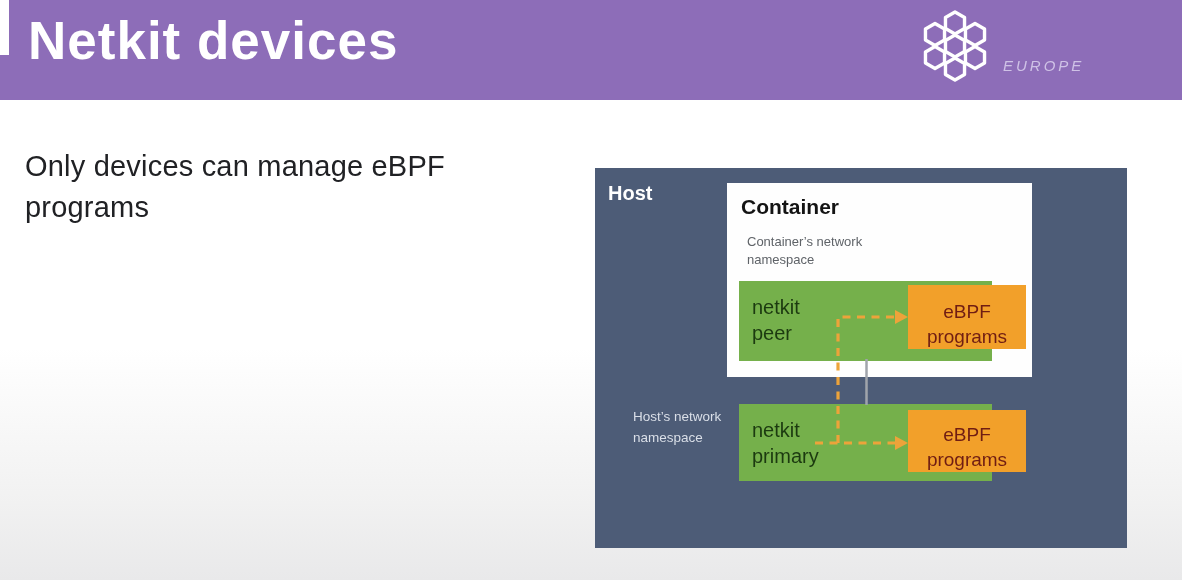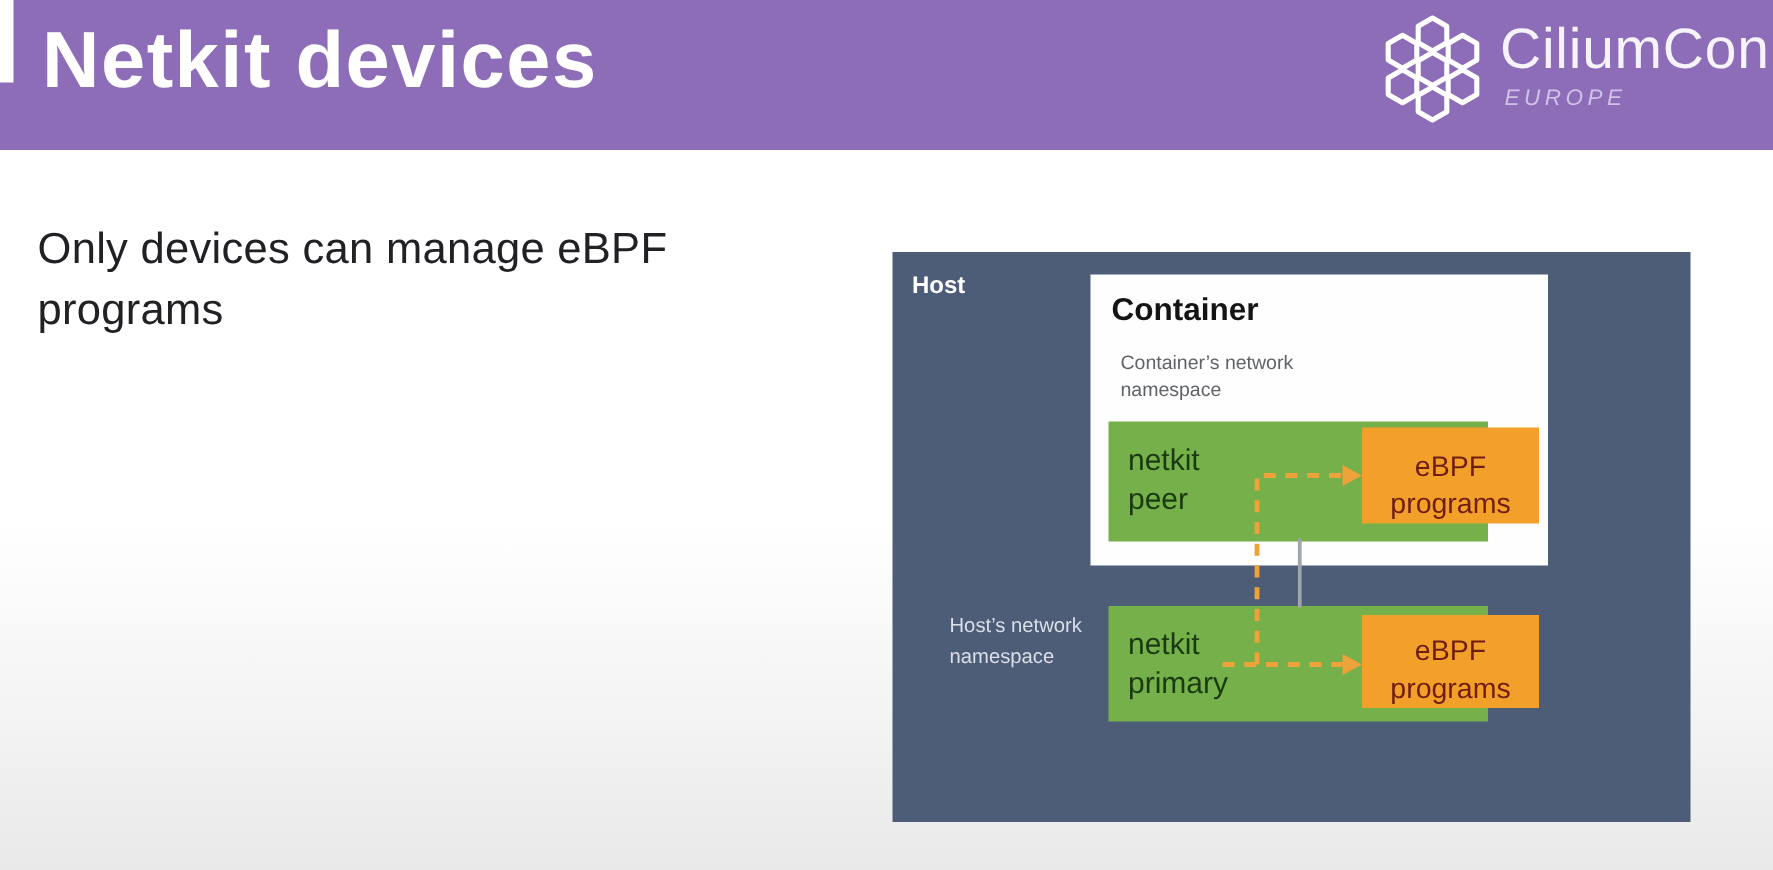--- a/index.html
+++ b/index.html
@@ -42,21 +42,21 @@
     position:absolute;left:25px;top:146px;width:500px;
     font-size:29px;font-weight:400;color:#202124;line-height:41px;letter-spacing:0.2px;
   }
   
   .host-box{
     position:absolute;left:595px;top:168px;width:532px;height:380px;
     background:var(--host-slate,#4d5c77);
   }
   .host-label{
     position:absolute;left:608px;top:182px;
-    font-size:16px;font-weight:700;color:#ffffff;
+    font-size:20px;font-weight:700;color:#ffffff;
   }
   .container-box{
     position:absolute;left:727px;top:183px;width:305px;height:194px;
     background:#fefefe;
   }
   .container-title{
     position:absolute;left:741px;top:195px;
     font-size:21px;font-weight:700;color:#141414;
   }
   .container-note{
@@ -97,21 +97,20 @@
 
     <svg class="logo-hex" width="64" height="72" viewBox="-32 -36 64 72" fill="none" stroke="#ffffff" stroke-width="3.4" stroke-linejoin="round">
       <polygon points="0,-11 9.53,-5.5 9.53,5.5 0,11 -9.53,5.5 -9.53,-5.5" transform="translate(0,-23)"></polygon>
       <polygon points="0,-11 9.53,-5.5 9.53,5.5 0,11 -9.53,5.5 -9.53,-5.5" transform="translate(0,0)"></polygon>
       <polygon points="0,-11 9.53,-5.5 9.53,5.5 0,11 -9.53,5.5 -9.53,-5.5" transform="translate(0,23)"></polygon>
       <polygon points="0,-11 9.53,-5.5 9.53,5.5 0,11 -9.53,5.5 -9.53,-5.5" transform="translate(-20,-11.5)"></polygon>
       <polygon points="0,-11 9.53,-5.5 9.53,5.5 0,11 -9.53,5.5 -9.53,-5.5" transform="translate(20,-11.5)"></polygon>
       <polygon points="0,-11 9.53,-5.5 9.53,5.5 0,11 -9.53,5.5 -9.53,-5.5" transform="translate(-20,11.5)"></polygon>
       <polygon points="0,-11 9.53,-5.5 9.53,5.5 0,11 -9.53,5.5 -9.53,-5.5" transform="translate(20,11.5)"></polygon>
     </svg>
-    <div class="logo-brand">CiliumCon</div>
     <div class="logo-region">EUROPE</div>
     <div class="white-sliver"></div>
   </div>
 
   <div class="slide-heading">Only devices can manage eBPF programs</div>
 
   <div class="host-box"></div>
   <div class="host-label">Host</div>
 
   <div class="container-box"></div>

